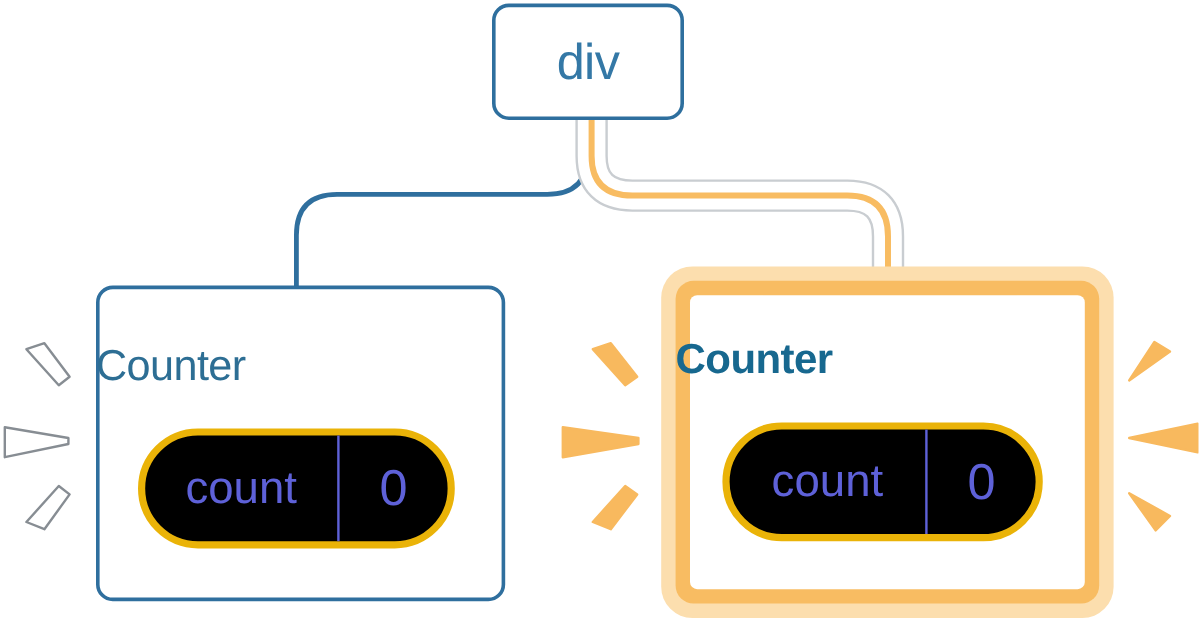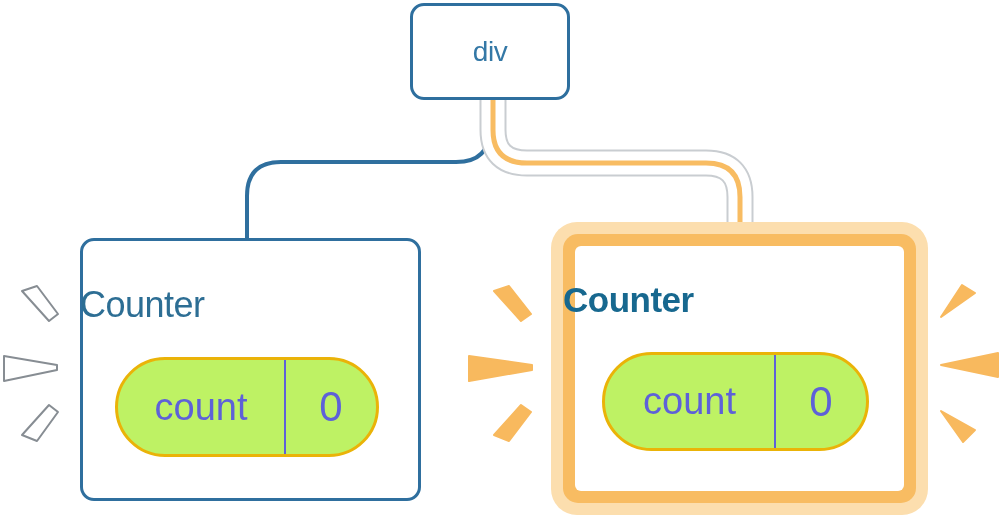--- a/index.html
+++ b/index.html
@@ -27,21 +27,21 @@
     width: 160px; height: 97px;
     background: #ffffff;
     border: 3px solid #2e6f9e;
     border-radius: 14px;
     display: flex;
     align-items: center;
     justify-content: center;
   }
   .root-node .node-label {
     color: #3478a6;
-    font-size: 28px;
+    font-size: 42px;
     letter-spacing: -0.5px;
   }
 
   
   .card-left {
     position: absolute;
     left: 80px; top: 238px;
     width: 341px; height: 263px;
     background: #ffffff;
     border: 3px solid #2f6f9e;
@@ -76,23 +76,23 @@
     letter-spacing: -0.5px;
     color: #2d6e94;
   }
   .title-left { left: 80px; top: 284px; width: 341px; font-weight: 400; }
   .title-right { left: 563px; top: 280px; width: 353px; font-weight: 700; color: #17688f; font-size: 35px; }
 
   
   .state-pill {
     position: absolute;
     display: flex;
-    border: 3px solid #eab308;
+    border: 6px solid #eab308;
     border-radius: 60px;
-    background: #bef264;
+    background: #000000;
     color: #5e61d8;
   }
   .pill-left  { left: 115px; top: 357px; width: 264px; height: 100px; }
   .pill-right { left: 602px; top: 352px; width: 267px; height: 99px; }
   .state-key-cell {
     flex: 1 1 auto;
     display: flex;
     align-items: center;
     justify-content: center;
     font-size: 38px;

